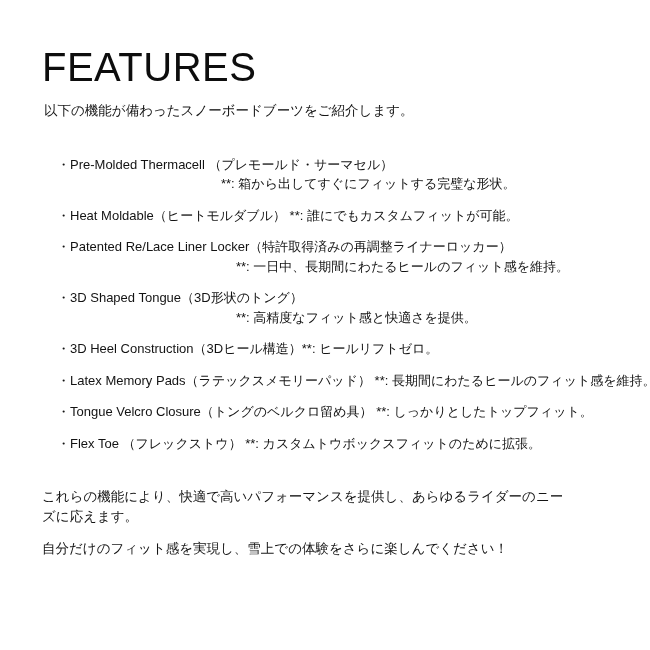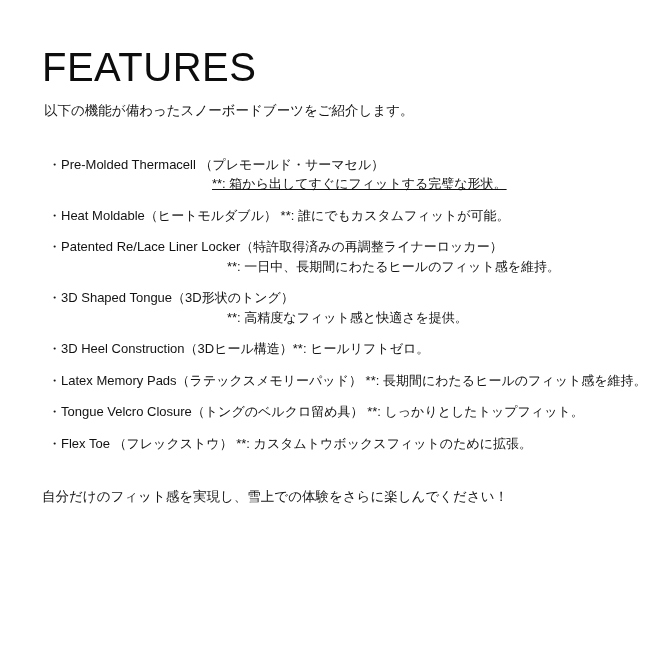--- a/index.html
+++ b/index.html
@@ -43,22 +43,23 @@
   }
   .feature {
     margin: 0 0 12px 0;
     font-size: 13px;
     line-height: 1.5;
     color: #131313;
   }
   .feature .line {
     display: block;
     white-space: nowrap;
+    margin-left: 9px;
   }
-  .feature .line.indent-1 { padding-left: 170px; text-decoration: underline; }
+  .feature .line.indent-1 { padding-left: 170px; }
   .feature .line.indent-3 { padding-left: 185px; }
   .feature .line.lead { padding-left: 6px; }
   .outro {
     margin-top: 34px;
   }
   .outro p {
     margin: 0 0 12px 0;
     font-size: 13.5px;
     line-height: 1.45;
     color: #141414;
@@ -95,15 +96,16 @@
     </li>
     <li class="feature">
       <span class="line lead">・Tongue Velcro Closure（トングのベルクロ留め具） **: しっかりとしたトップフィット。</span>
     </li>
     <li class="feature">
       <span class="line lead">・Flex Toe （フレックストウ） **: カスタムトウボックスフィットのために拡張。</span>
     </li>
   </ul>
 
   <div class="outro">
+    <p>これらの機能により、快適で高いパフォーマンスを提供し、あらゆるライダーのニーズに応えます。</p>
     <p>自分だけのフィット感を実現し、雪上での体験をさらに楽しんでください！</p>
   </div>
 </div>
 
 </body></html>

